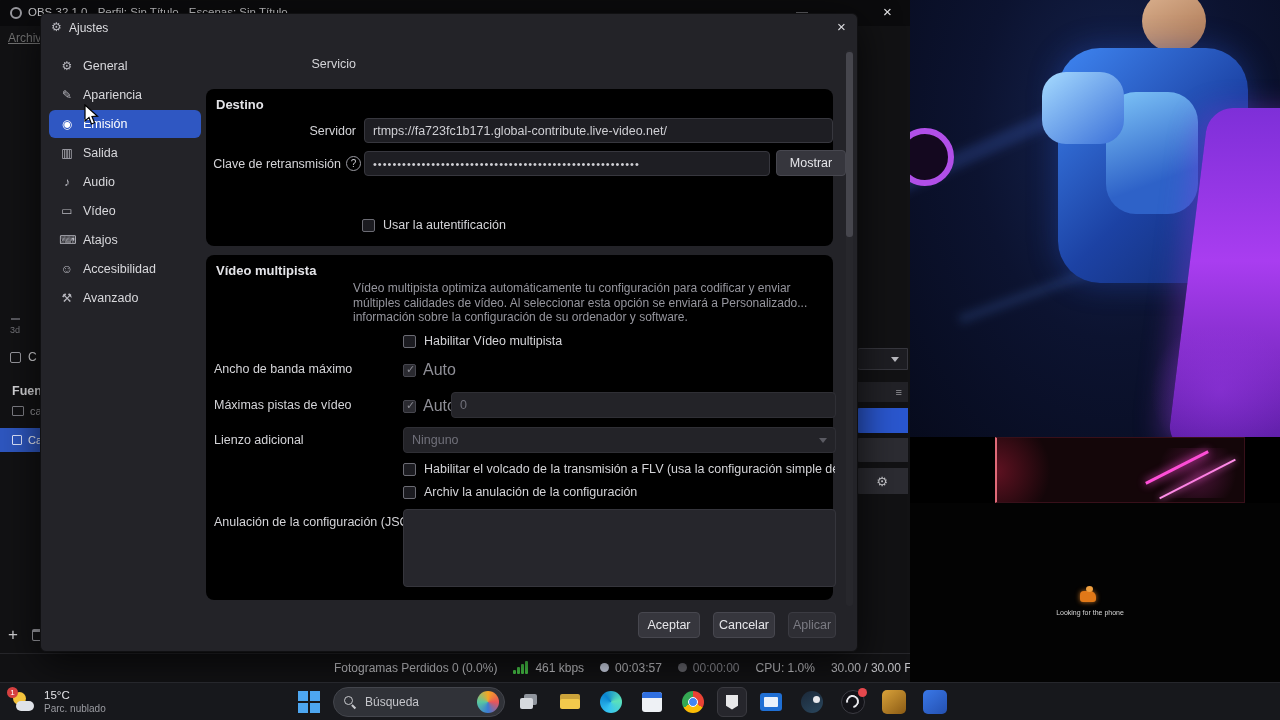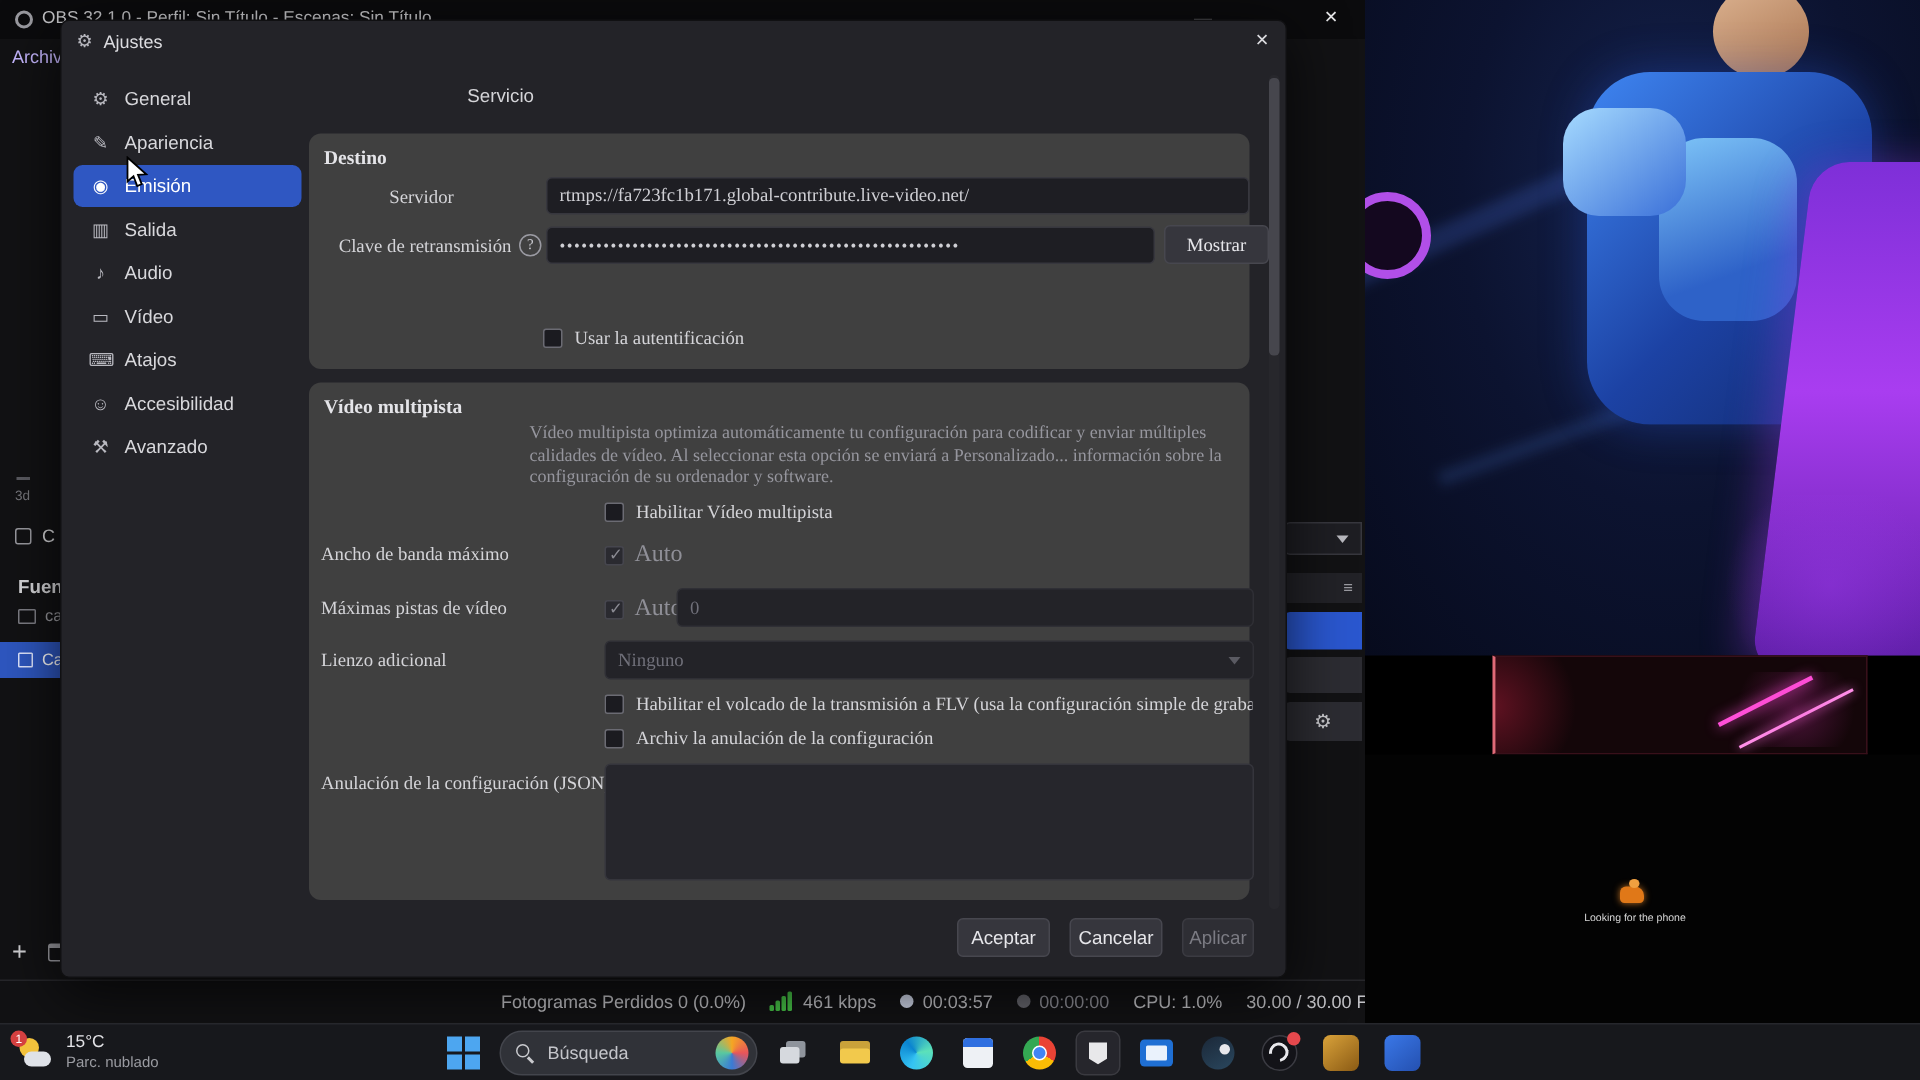--- a/index.html
+++ b/index.html
@@ -14,21 +14,21 @@
   .field.dis{color:#70707a;background:#232328;border-color:#2f2f35;}
   .arrow{width:0;height:0;border-left:4px solid transparent;border-right:4px solid transparent;
     border-top:5px solid #b9b9bf;margin-left:auto;}
   .arrow.dim{border-top-color:#5a5a62;}
   .cb{width:13px;height:13px;border:1px solid #6b6b73;border-radius:2px;background:#1b1b20;
     box-sizing:border-box;flex:none;}
   .cb.dim{border-color:#46464e;}
   .btn{background:#36363d;border:1px solid #47474f;border-radius:4px;color:#e6e6ea;
     font-size:12.5px;display:flex;align-items:center;justify-content:center;box-sizing:border-box;}
   .btn.dis{color:#7b7b83;background:#2e2e34;border-color:#3b3b42;}
-  .group{position:absolute;background:#404040;border-radius:8px;font-family:Liberation Serif, serif;}
+  .group{position:absolute;background:#000000;border-radius:8px;}
   .ghead{position:absolute;left:10px;top:8px;font-size:13px;font-weight:bold;color:#e4e4e8;}
   .side-item{display:flex;align-items:center;height:28px;border-radius:6px;padding-left:10px;
     font-size:12.5px;color:#d8d8dc;gap:8px;}
   .side-item .ic{width:16px;text-align:center;color:#b9b9c0;font-size:12px;}
   .side-item.sel{background:#2f57c2;color:#fff;}
   .side-item.sel .ic{color:#fff;}
   .help{width:15px;height:15px;border-radius:50%;border:1px solid #9a9aa2;color:#c9c9cf;
     font-size:10px;display:flex;align-items:center;justify-content:center;box-sizing:border-box;}
   .ticon{width:34px;height:34px;display:flex;align-items:center;justify-content:center;
     border-radius:5px;position:relative;flex:none;}
@@ -41,21 +41,21 @@
 
   <div class="abs" style="left:0;top:0;width:910px;height:682px;background:#121214;">
 
     <div class="abs row" style="left:0;top:0;width:910px;height:26px;background:#0b0b0d;">
       <span class="abs" style="left:10px;top:7px;width:12px;height:12px;border-radius:50%;border:2px solid #9a9aa0;box-sizing:border-box;"></span>
       <span class="abs" style="left:28px;top:6px;font-size:11.5px;color:#c9c9cc;white-space:nowrap;">OBS 32.1.0 - Perfil: Sin Título - Escenas: Sin Título</span>
       <span class="abs" style="left:796px;top:5px;font-size:12px;color:#6a6a70;">—</span>
       <span class="abs" style="left:883px;top:3px;font-size:15px;color:#e8e8ea;">×</span>
     </div>
 
-    <span class="abs" style="left:8px;top:31px;font-size:12px;color:#c4b5fd;">Archiv</span>
+    <span class="abs" style="left:8px;top:31px;font-size:12px;color:#737373;text-decoration:underline;">Archiv</span>
 
     <div class="abs row" style="left:10px;top:318px;gap:5px;flex-direction:column;">
       <span style="display:inline-block;width:9px;height:2px;background:#5a5a60;"></span>
       <span style="font-size:9px;color:#77777c;">3d</span>
     </div>
     <div class="abs row" style="left:10px;top:350px;gap:7px;">
       <span style="display:inline-block;width:11px;height:11px;border:1.5px solid #9a9aa0;border-radius:2px;box-sizing:border-box;"></span>
       <span style="font-size:12px;color:#d5d5d8;">C</span>
     </div>
     <span class="abs" style="left:12px;top:384px;font-size:12.5px;font-weight:bold;color:#d8d8db;">Fuent</span>
@@ -181,21 +181,21 @@
       <div class="side-item">
         <span class="ic">⚒</span>
         <span>Avanzado</span>
       </div>
     </div>
 
     <div class="abs lbl" style="left:170px;top:43px;width:145px;text-align:right;">Servicio</div>
 
     <div class="group" style="left:165px;top:75px;width:627px;height:157px;">
       <div class="ghead">Destino</div>
-      <div class="abs lbl" style="left:0;top:35px;width:150px;text-align:center;">Servidor</div>
+      <div class="abs lbl" style="left:0;top:35px;width:150px;text-align:right;">Servidor</div>
       <div class="abs field" style="left:158px;top:29px;width:469px;height:25px;">
         <span style="white-space:nowrap;overflow:hidden;">rtmps://fa723fc1b171.global-contribute.live-video.net/</span>
       </div>
       <div class="abs lbl" style="left:-20px;top:68px;width:155px;text-align:right;">Clave de retransmisión</div>
       <div class="abs help" style="left:140px;top:67px;">?</div>
       <div class="abs field" style="left:158px;top:62px;width:406px;height:25px;overflow:hidden;">
         <span style="font-size:11px;letter-spacing:1px;white-space:nowrap;">•••••••••••••••••••••••••••••••••••••••••••••••••••••••</span>
       </div>
       <div class="abs btn" style="left:570px;top:61px;width:70px;height:26px;">
         <span>Mostrar</span>

